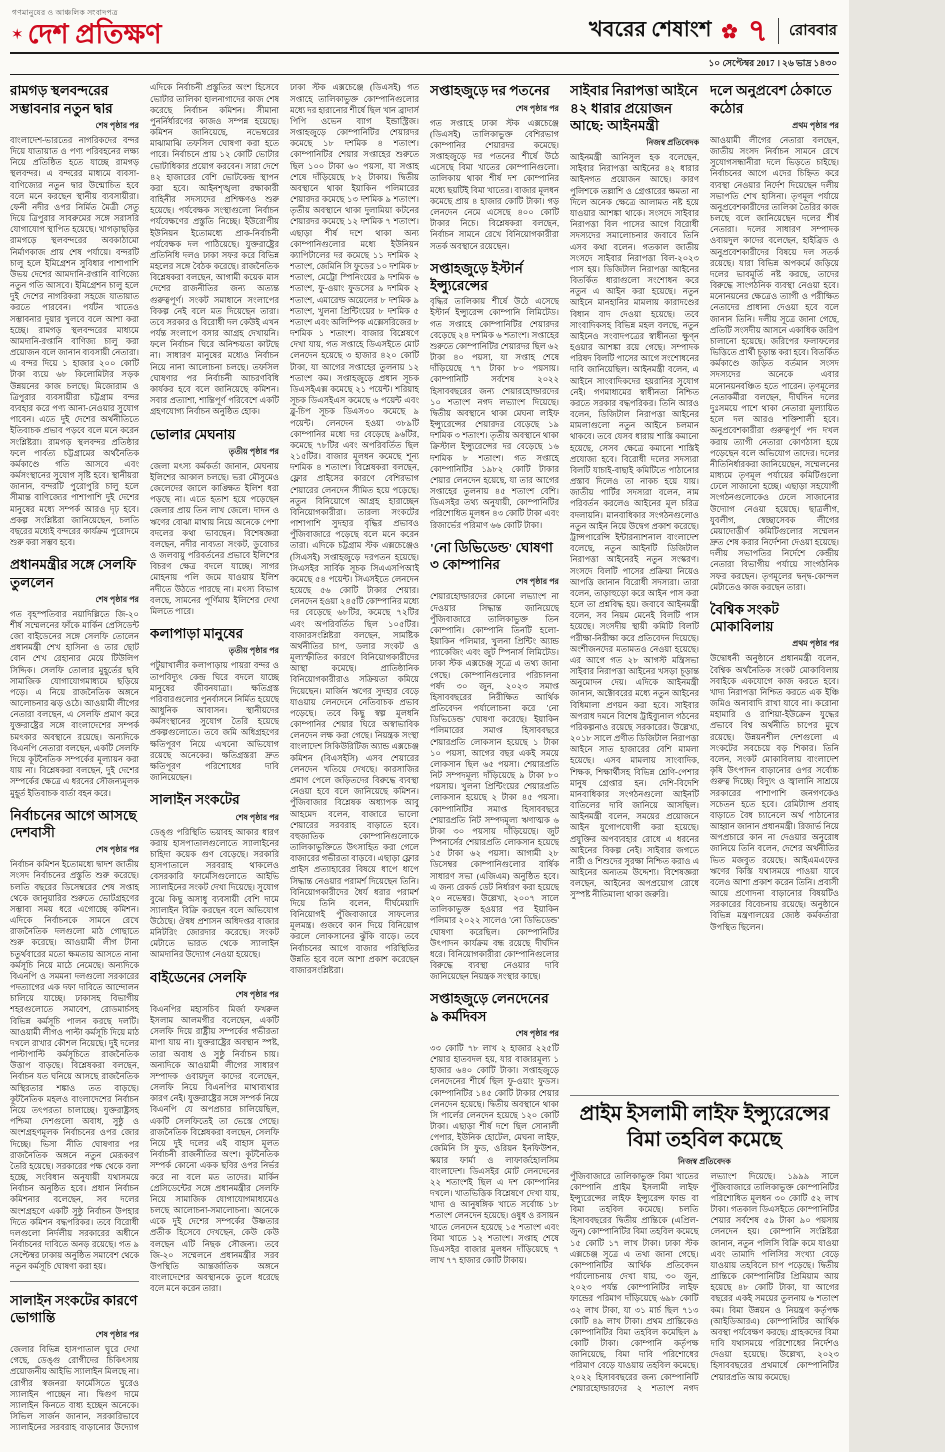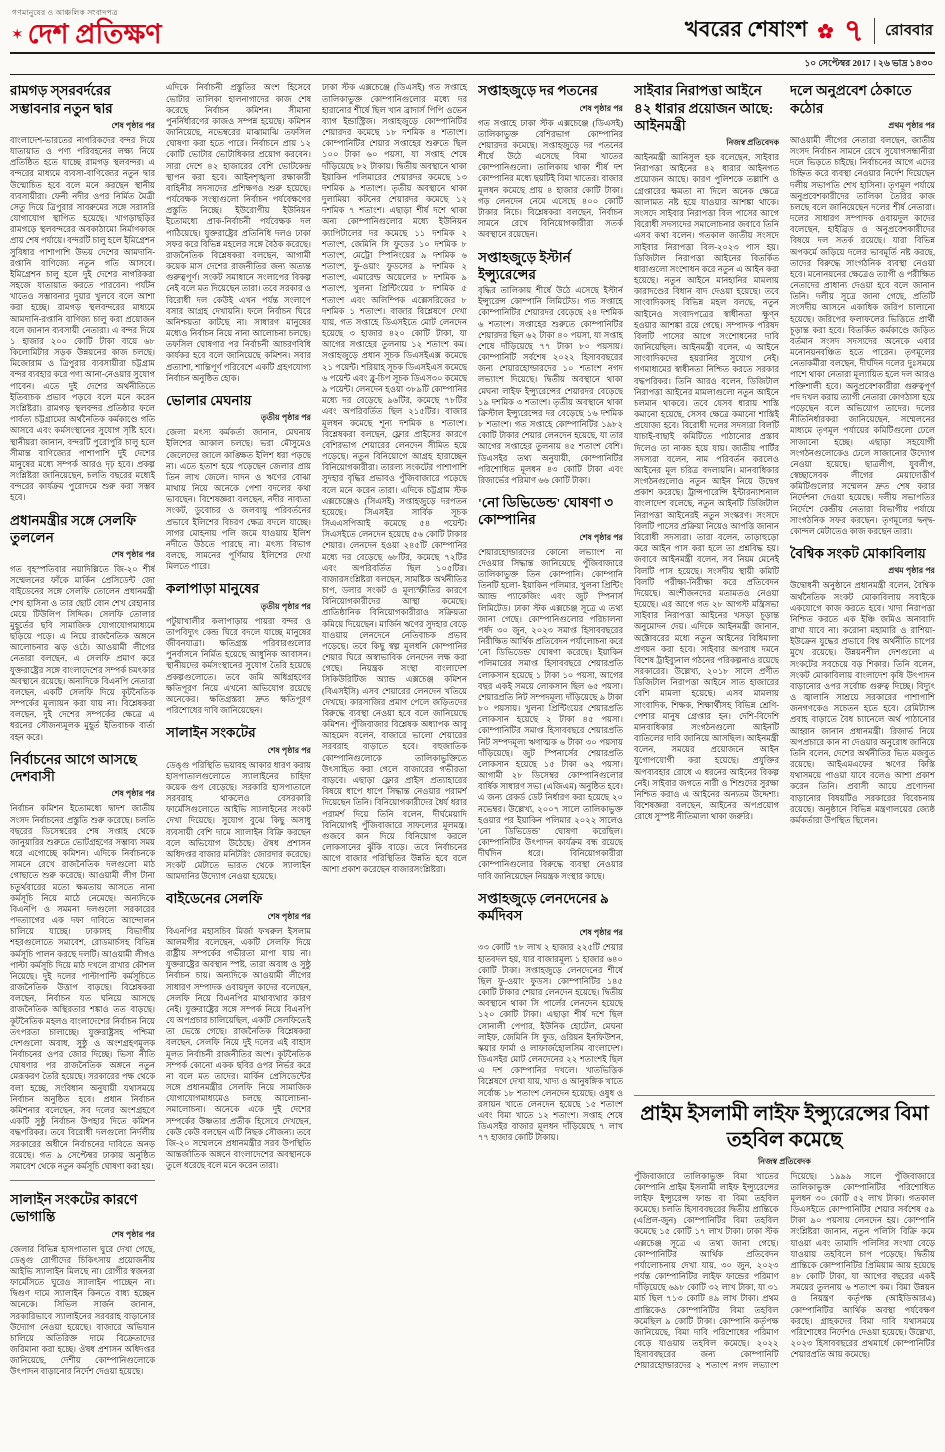--- a/index.html
+++ b/index.html
@@ -3,21 +3,21 @@
 <meta charset="utf-8">
 <style>
   * { margin:0; padding:0; box-sizing:border-box; }
   html,body { width:945px; height:1452px; overflow:hidden; }
   body {
     background:#e8e6e0;
     font-family:"Liberation Serif","DejaVu Serif",serif;
     color:#151412;
   }
   .page{
-    width:945px; height:1452px;
+    width:849px; height:1452px;
     background:#fbfaf6;
     padding:5px 10px 8px;
     overflow:hidden;
   }
   
   .masthead{
     display:flex; justify-content:space-between; align-items:flex-end;
     padding:2px 2px 4px;
   }
   .mast-left{ display:flex; flex-direction:column; }
@@ -98,21 +98,21 @@
 
   <div class="rule-thick"></div>
 
   <div class="dateline-row">
     <span class="dateline">১০ সেপ্টেম্বর 2017 । ২৬ ভাদ্র ১৪৩০</span>
   </div>
 
   <main class="content">
     <section class="col col-full">
         <article class="article">
-          <h2 class="headline">রামগড় স্সরবর্দরের সম্ভাবনার নতুন দ্বার</h2>
+          <h2 class="headline">রামগড় স্থলবন্দরের সম্ভাবনার নতুন দ্বার</h2>
           <div class="byline">শেষ পৃষ্ঠার পর</div>
           <p class="body">বাংলাদেশ-ভারতের নাগরিকদের বন্দর দিয়ে যাতায়াত ও পণ্য পরিবহনের লক্ষ্য নিয়ে প্রতিষ্ঠিত হতে যাচ্ছে রামগড় স্থলবন্দর। এ বন্দরের মাধ্যমে ব্যবসা-বাণিজ্যের নতুন দ্বার উন্মোচিত হবে বলে মনে করছেন স্থানীয় ব্যবসায়ীরা। ফেনী নদীর ওপর নির্মিত মৈত্রী সেতু দিয়ে ত্রিপুরার সাবরুমের সঙ্গে সরাসরি যোগাযোগ স্থাপিত হয়েছে। খাগড়াছড়ির রামগড়ে স্থলবন্দরের অবকাঠামো নির্মাণকাজ প্রায় শেষ পর্যায়ে। বন্দরটি চালু হলে ইমিগ্রেশন সুবিধার পাশাপাশি উভয় দেশের আমদানি-রপ্তানি বাণিজ্যে নতুন গতি আসবে। ইমিগ্রেশন চালু হলে দুই দেশের নাগরিকরা সহজে যাতায়াত করতে পারবেন। পর্যটন খাতেও সম্ভাবনার দুয়ার খুলবে বলে আশা করা হচ্ছে। রামগড় স্থলবন্দরের মাধ্যমে আমদানি-রপ্তানি বাণিজ্য চালু করা প্রয়োজন বলে জানান ব্যবসায়ী নেতারা। এ বন্দর দিয়ে ১ হাজার ২০০ কোটি টাকা ব্যয়ে ৬৮ কিলোমিটার সড়ক উন্নয়নের কাজ চলছে। মিজোরাম ও ত্রিপুরার ব্যবসায়ীরা চট্টগ্রাম বন্দর ব্যবহার করে পণ্য আনা-নেওয়ার সুযোগ পাবেন। এতে দুই দেশের অর্থনীতিতে ইতিবাচক প্রভাব পড়বে বলে মনে করেন সংশ্লিষ্টরা। রামগড় স্থলবন্দর প্রতিষ্ঠার ফলে পার্বত্য চট্টগ্রামের অর্থনৈতিক কর্মকাণ্ডে গতি আসবে এবং কর্মসংস্থানের সুযোগ সৃষ্টি হবে। স্থানীয়রা জানান, বন্দরটি পুরোপুরি চালু হলে সীমান্ত বাণিজ্যের পাশাপাশি দুই দেশের মানুষের মধ্যে সম্পর্ক আরও দৃঢ় হবে। প্রকল্প সংশ্লিষ্টরা জানিয়েছেন, চলতি বছরের মধ্যেই বন্দরের কার্যক্রম পুরোদমে শুরু করা সম্ভব হবে।</p>
         </article>
         <article class="article">
           <h2 class="headline">প্রধানমন্ত্রীর সঙ্গে সেলফি তুললেন</h2>
           <div class="byline">শেষ পৃষ্ঠার পর</div>
           <p class="body">গত বৃহস্পতিবার নয়াদিল্লিতে জি-২০ শীর্ষ সম্মেলনের ফাঁকে মার্কিন প্রেসিডেন্ট জো বাইডেনের সঙ্গে সেলফি তোলেন প্রধানমন্ত্রী শেখ হাসিনা ও তার ছোট বোন শেখ রেহানার মেয়ে টিউলিপ সিদ্দিক। সেলফি তোলার মুহূর্তের ছবি সামাজিক যোগাযোগমাধ্যমে ছড়িয়ে পড়ে। এ নিয়ে রাজনৈতিক অঙ্গনে আলোচনার ঝড় ওঠে। আওয়ামী লীগের নেতারা বলছেন, এ সেলফি প্রমাণ করে যুক্তরাষ্ট্রের সঙ্গে বাংলাদেশের সম্পর্ক চমৎকার অবস্থানে রয়েছে। অন্যদিকে বিএনপি নেতারা বলছেন, একটি সেলফি দিয়ে কূটনৈতিক সম্পর্কের মূল্যায়ন করা যায় না। বিশ্লেষকরা বলছেন, দুই দেশের সম্পর্কের ক্ষেত্রে এ ধরনের সৌজন্যমূলক মুহূর্ত ইতিবাচক বার্তা বহন করে।</p>
         </article>
         <article class="article">
           <h2 class="headline">নির্বাচনের আগে আসছে দেশবাসী</h2>

